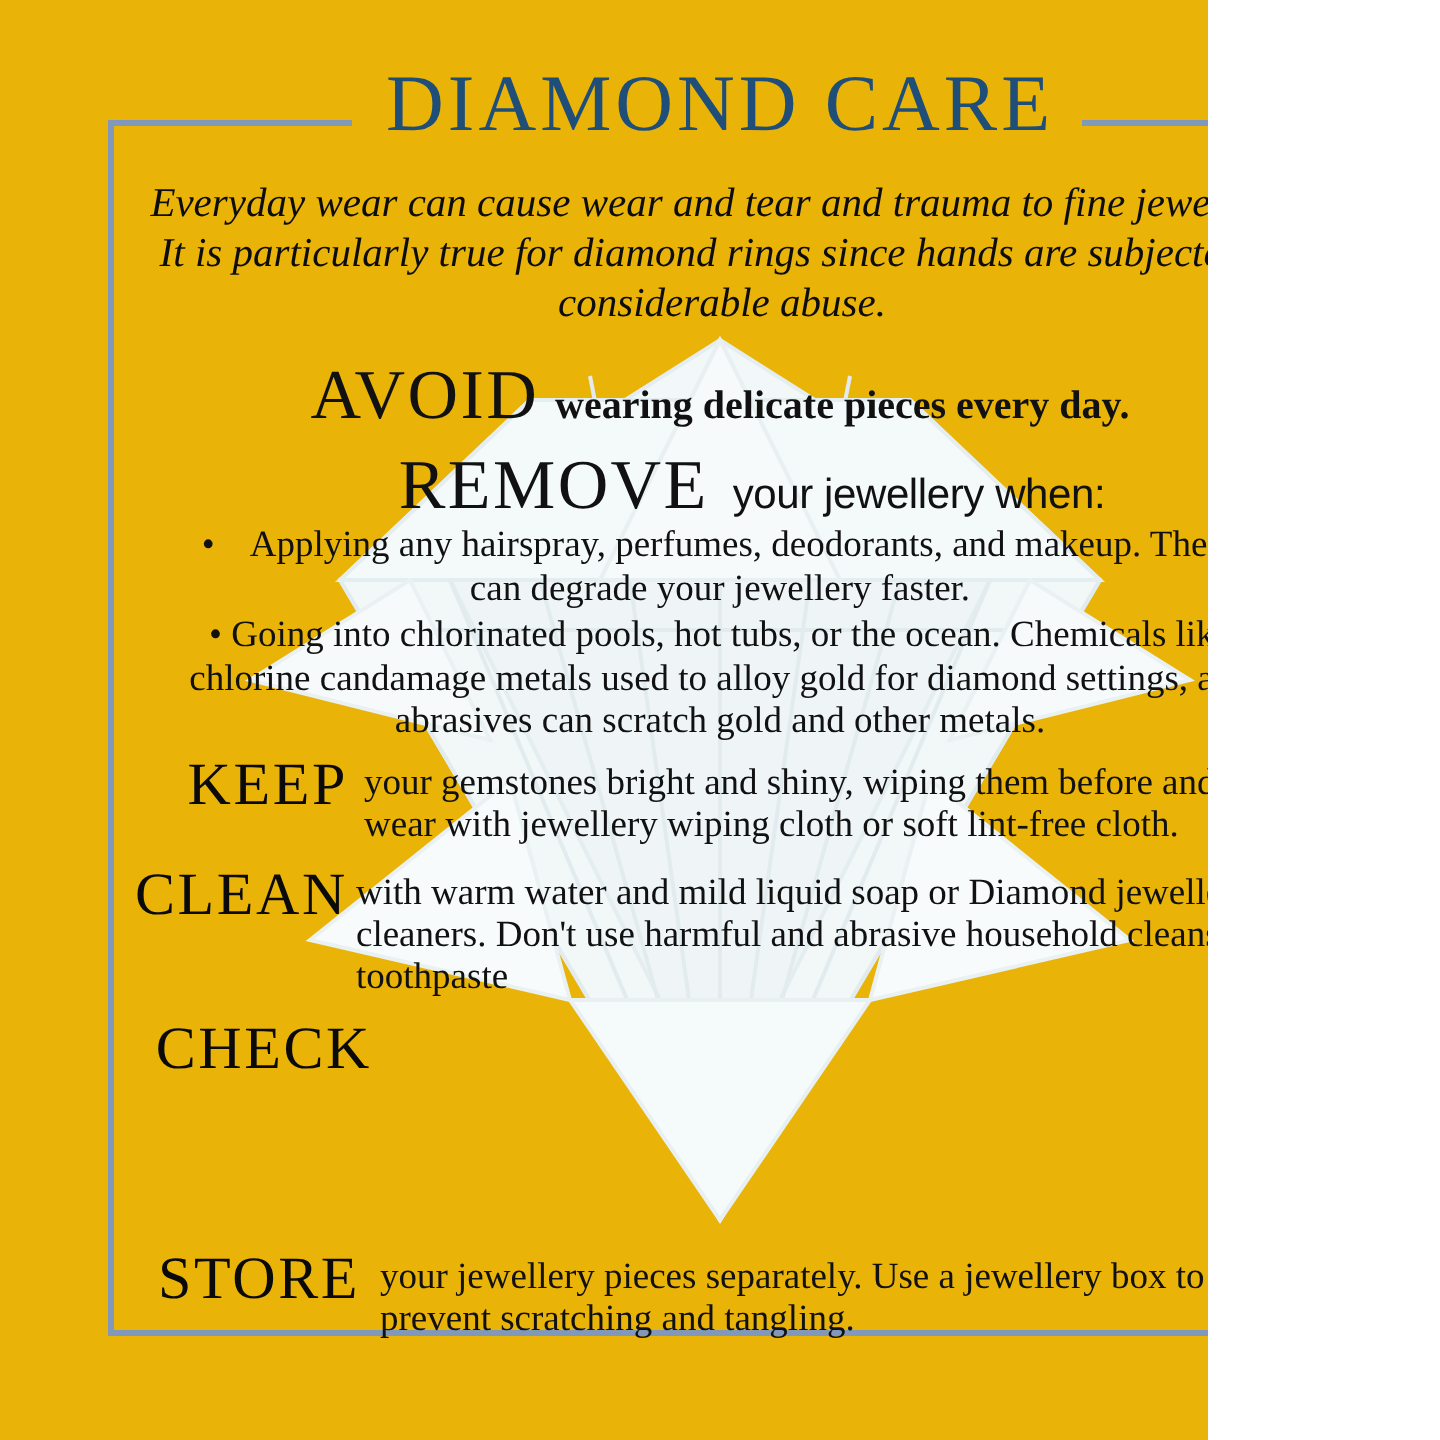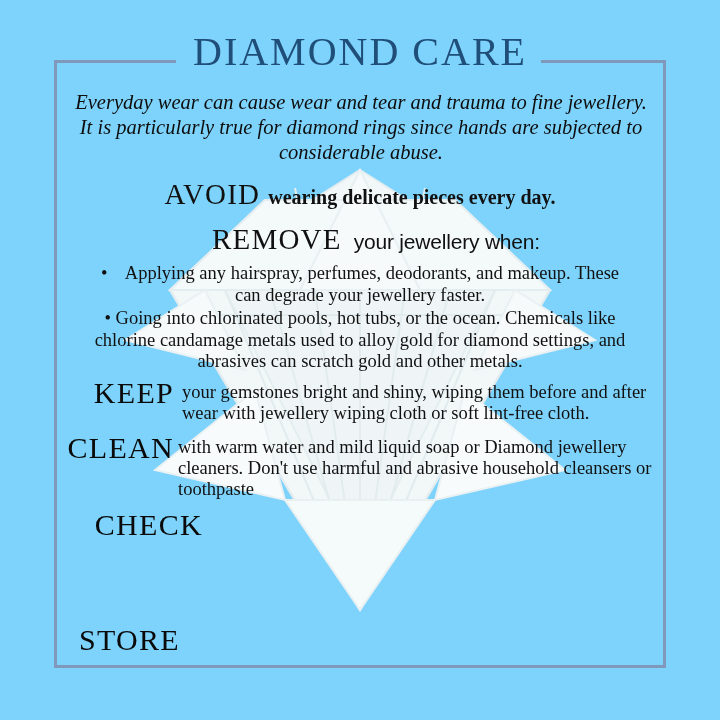--- a/index.html
+++ b/index.html
@@ -6,22 +6,22 @@
   body{
     width:720px;height:720px;
     background:#ffffff;
     font-family:"Liberation Serif", serif;
     overflow:hidden;
     position:relative;
   }
   #poster{
     position:absolute;
     left:0;top:0;
-    width:720px;height:720px;
-    background:#7dd3fc;
+    width:604px;height:720px;
+    background:#eab308;
     overflow:hidden;
   }
 
   
   #watermark{
     position:absolute;
     left:95px; top:140px;
     width:530px; height:500px;
     opacity:1;
     pointer-events:none;
@@ -80,21 +80,21 @@
   }
   #remove-row{
     position:absolute;
     left:16px; top:163px;
     width:612px;
     text-align:center;
     white-space:nowrap;
   }
   .kw-inline{
     font-family:"Liberation Serif", serif;
-    font-size:29px;
+    font-size:35px;
     letter-spacing:1.2px;
     color:#111;
     vertical-align:baseline;
   }
   .body-inline{
     font-family:Liberation Serif, serif;
     font-size:20px;
     font-weight:bold;
     color:#111;
     margin-left:8px;
@@ -150,21 +150,21 @@
   .kw-body.single{ padding-top:9px; }
 
   #row-keep    { left:0; top:318px; }
   #row-clean   { left:0; top:373px; }
   #row-check   { left:0; top:450px; }
   #row-protect { left:0; top:498px; }
   #row-store   { left:0; top:555px;margin-top:10px; }
 
   #row-keep    .kw-label{ width:120px; padding-right:8px; }
   #row-clean   .kw-label{ width:120px; padding-right:4px; }
-  #row-check   .kw-label{ width:132px; padding-right:8px;padding-left:17px; }
+  #row-check   .kw-label{ width:132px; padding-right:8px; }
   #row-protect .kw-label{ width:152px; padding-right:8px; }
   #row-store   .kw-label{ width:126px; padding-right:10px; }
 
   #row-keep    .kw-body{ padding-right:12px; }
   #row-clean   .kw-body{ padding-right:6px; }
   #row-check   .kw-body{ padding-right:20px; }
   #row-protect .kw-body{ padding-right:60px; }
   #row-store   .kw-body{ padding-right:48px; }
 </style>
 </head>
@@ -252,16 +252,17 @@
       <div class="kw-body">with warm water and mild liquid soap or Diamond jewellery cleaners. Don't use harmful and abrasive household cleansers or toothpaste</div>
     </div>
 
     <div class="kw-row" id="row-check">
       <div class="kw-label">CHECK</div>
     </div>
 
 
     <div class="kw-row" id="row-store">
       <div class="kw-label">STORE</div>
+      <div class="kw-body">your jewellery pieces separately. Use a jewellery box to prevent scratching and tangling.</div>
     </div>
 
   </div>
 </div>
 
 </body></html>

